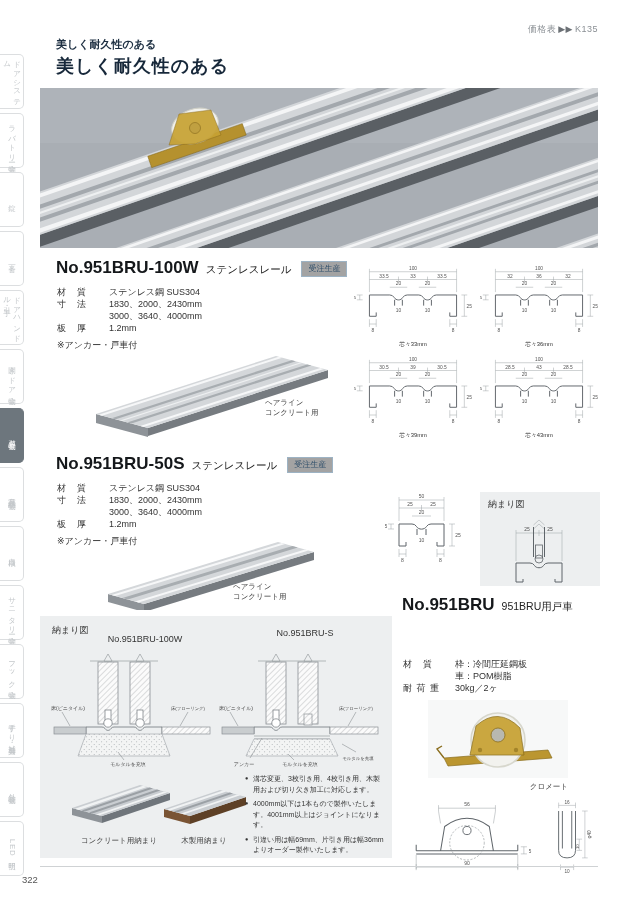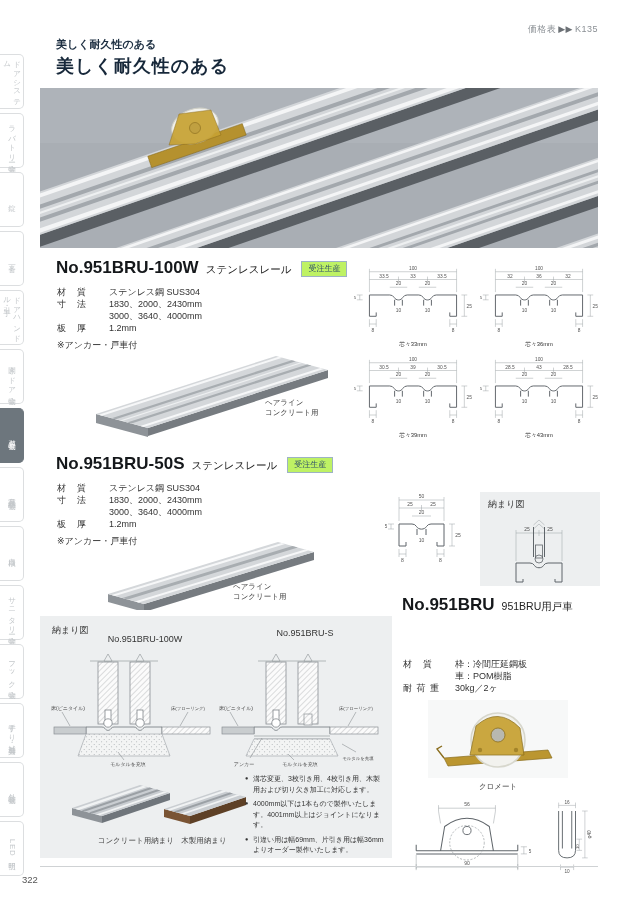--- a/index.html
+++ b/index.html
@@ -18,21 +18,21 @@
   .tabs{position:absolute;left:0;top:54px;width:24px;display:flex;flex-direction:column;gap:4px;}
   .tab{height:53px;border:1px solid #dcdee0;border-left:none;border-radius:0 5px 5px 0;
        display:flex;align-items:center;justify-content:center;
        writing-mode:vertical-rl;font-size:7.5px;color:#c4c8cb;letter-spacing:1px;background:#fff;}
   .tab.active{background:#6d767d;border-color:#6d767d;color:#fff;}
 
   
   .sec-head{white-space:nowrap;}
   .model{font-size:17px;font-weight:700;color:#15181b;}
   .cat{font-size:10.5px;color:#222;margin-left:7px;margin-top:24px;}
-  .badge{display:inline-block;font-size:8px;color:#31506b;background:#bef264;border:1px solid #9db3c4;
+  .badge{display:inline-block;font-size:8px;color:#31506b;background:#a3a3a3;border:1px solid #9db3c4;
          padding:1px 6px 2px;margin-left:10px;transform:translateY(-2px);}
   .spec{font-size:9px;color:#333;}
   .spec .row{display:flex;line-height:1.35;}
   .spec .lbl{width:52px;flex:none;letter-spacing:1px;}
   .note{margin-top:4px;line-height:1.35;}
 
   .pcap{font-size:7.5px;color:#444;line-height:1.35;}
 
   
   .prof text{font-size:5px;fill:#555;text-anchor:middle;}
@@ -551,21 +551,21 @@
 
     <svg class="abs" style="left:24px;top:158px;" width="110" height="58" viewBox="0 0 110 58">
       <polygon points="38,42 106,19 106,26 38,49" fill="#6f757b"></polygon>
       <polygon points="8,34 38,42 38,49 8,41" fill="#8e9398"></polygon>
       <polygon points="8,34 76,11 106,19 38,42" fill="#c9cdd1"></polygon>
       <polygon points="11,34.8 79,11.8 83,12.9 15,35.9" fill="#f0f2f3"></polygon>
       <polygon points="17.6,36.6 85.6,13.6 89,14.5 21,37.5" fill="#9ba0a5"></polygon>
       <polygon points="25,38.5 93,15.5 96.4,16.4 28.4,39.4" fill="#9ba0a5"></polygon>
       <polygon points="32,40.4 100,17.4 103.4,18.3 35.4,41.3" fill="#f0f2f3"></polygon>
     </svg>
-    <div class="abs pcap" style="left:24px;top:220px;width:110px;text-align:right;font-family:Liberation Serif, serif;">コンクリート用納まり</div>
+    <div class="abs pcap" style="left:24px;top:220px;width:110px;text-align:center;font-family:Liberation Serif, serif;">コンクリート用納まり</div>
 
     <svg class="abs" style="left:118px;top:158px;" width="92" height="58" viewBox="0 0 92 58">
       <polygon points="32,42 88,23 88,31 32,50" fill="#5e4026"></polygon>
       <polygon points="6,35 32,42 32,50 6,43" fill="#7a5434"></polygon>
       <polygon points="6,35 62,16 88,23 32,42" fill="#c9cdd1"></polygon>
       <polygon points="9,35.6 65,16.6 68.4,17.5 12.4,36.5" fill="#f0f2f3"></polygon>
       <polygon points="15.8,37.5 71.8,18.5 75,19.4 19,38.4" fill="#9ba0a5"></polygon>
       <polygon points="23,39.4 79,20.4 82.2,21.3 26.2,40.3" fill="#f0f2f3"></polygon>
     </svg>
     <div class="abs pcap" style="left:112px;top:220px;width:104px;text-align:center;">木製用納まり</div>
@@ -598,21 +598,21 @@
   <svg class="abs" style="left:428px;top:700px;" width="140" height="78" viewBox="0 0 140 78">
     <rect x="0" y="0" width="140" height="78" fill="#f7f8f8"></rect>
     <polygon points="16,58 120,50 124,58 20,66" fill="#bb9630" stroke="#8a6d1d" stroke-width="0.7"></polygon>
     <path d="M16,58 L9,49 L14,46" fill="none" stroke="#8a6d1d" stroke-width="1.4"></path>
     <circle cx="70" cy="40" r="27" fill="#f2f2ee" stroke="#d7d7cd" stroke-width="1.6"></circle>
     <path d="M42,55 L48,26 Q70,6 92,28 L96,55 Z" fill="#c7a233" opacity="0.93" stroke="#8a6d1d" stroke-width="0.8"></path>
     <circle cx="70" cy="35" r="7" fill="#b8b8af" stroke="#8a6d1d" stroke-width="0.8"></circle>
     <circle cx="52" cy="50" r="2.2" fill="#a3842a"></circle>
     <circle cx="88" cy="50" r="2.2" fill="#a3842a"></circle>
   </svg>
-  <div class="abs pcap" style="left:428px;top:782px;width:140px;text-align:center;">クロメート</div>
+  <div class="abs pcap" style="left:428px;top:782px;width:140px;text-align:right;">クロメート</div>
 
   <svg class="prof abs" style="left:404px;top:796px;" width="128" viewBox="0 0 126 84">
     <g>
       <line x1="34" y1="12" x2="90" y2="12"></line>
         <line x1="34" y1="9" x2="34" y2="15"></line>
         <line x1="90" y1="9" x2="90" y2="15"></line>
       <line x1="34" y1="15" x2="36" y2="27"></line>
         <line x1="90" y1="15" x2="88" y2="27"></line>
       <line x1="12" y1="58" x2="12" y2="72"></line>
         <line x1="112" y1="58" x2="112" y2="72"></line>

